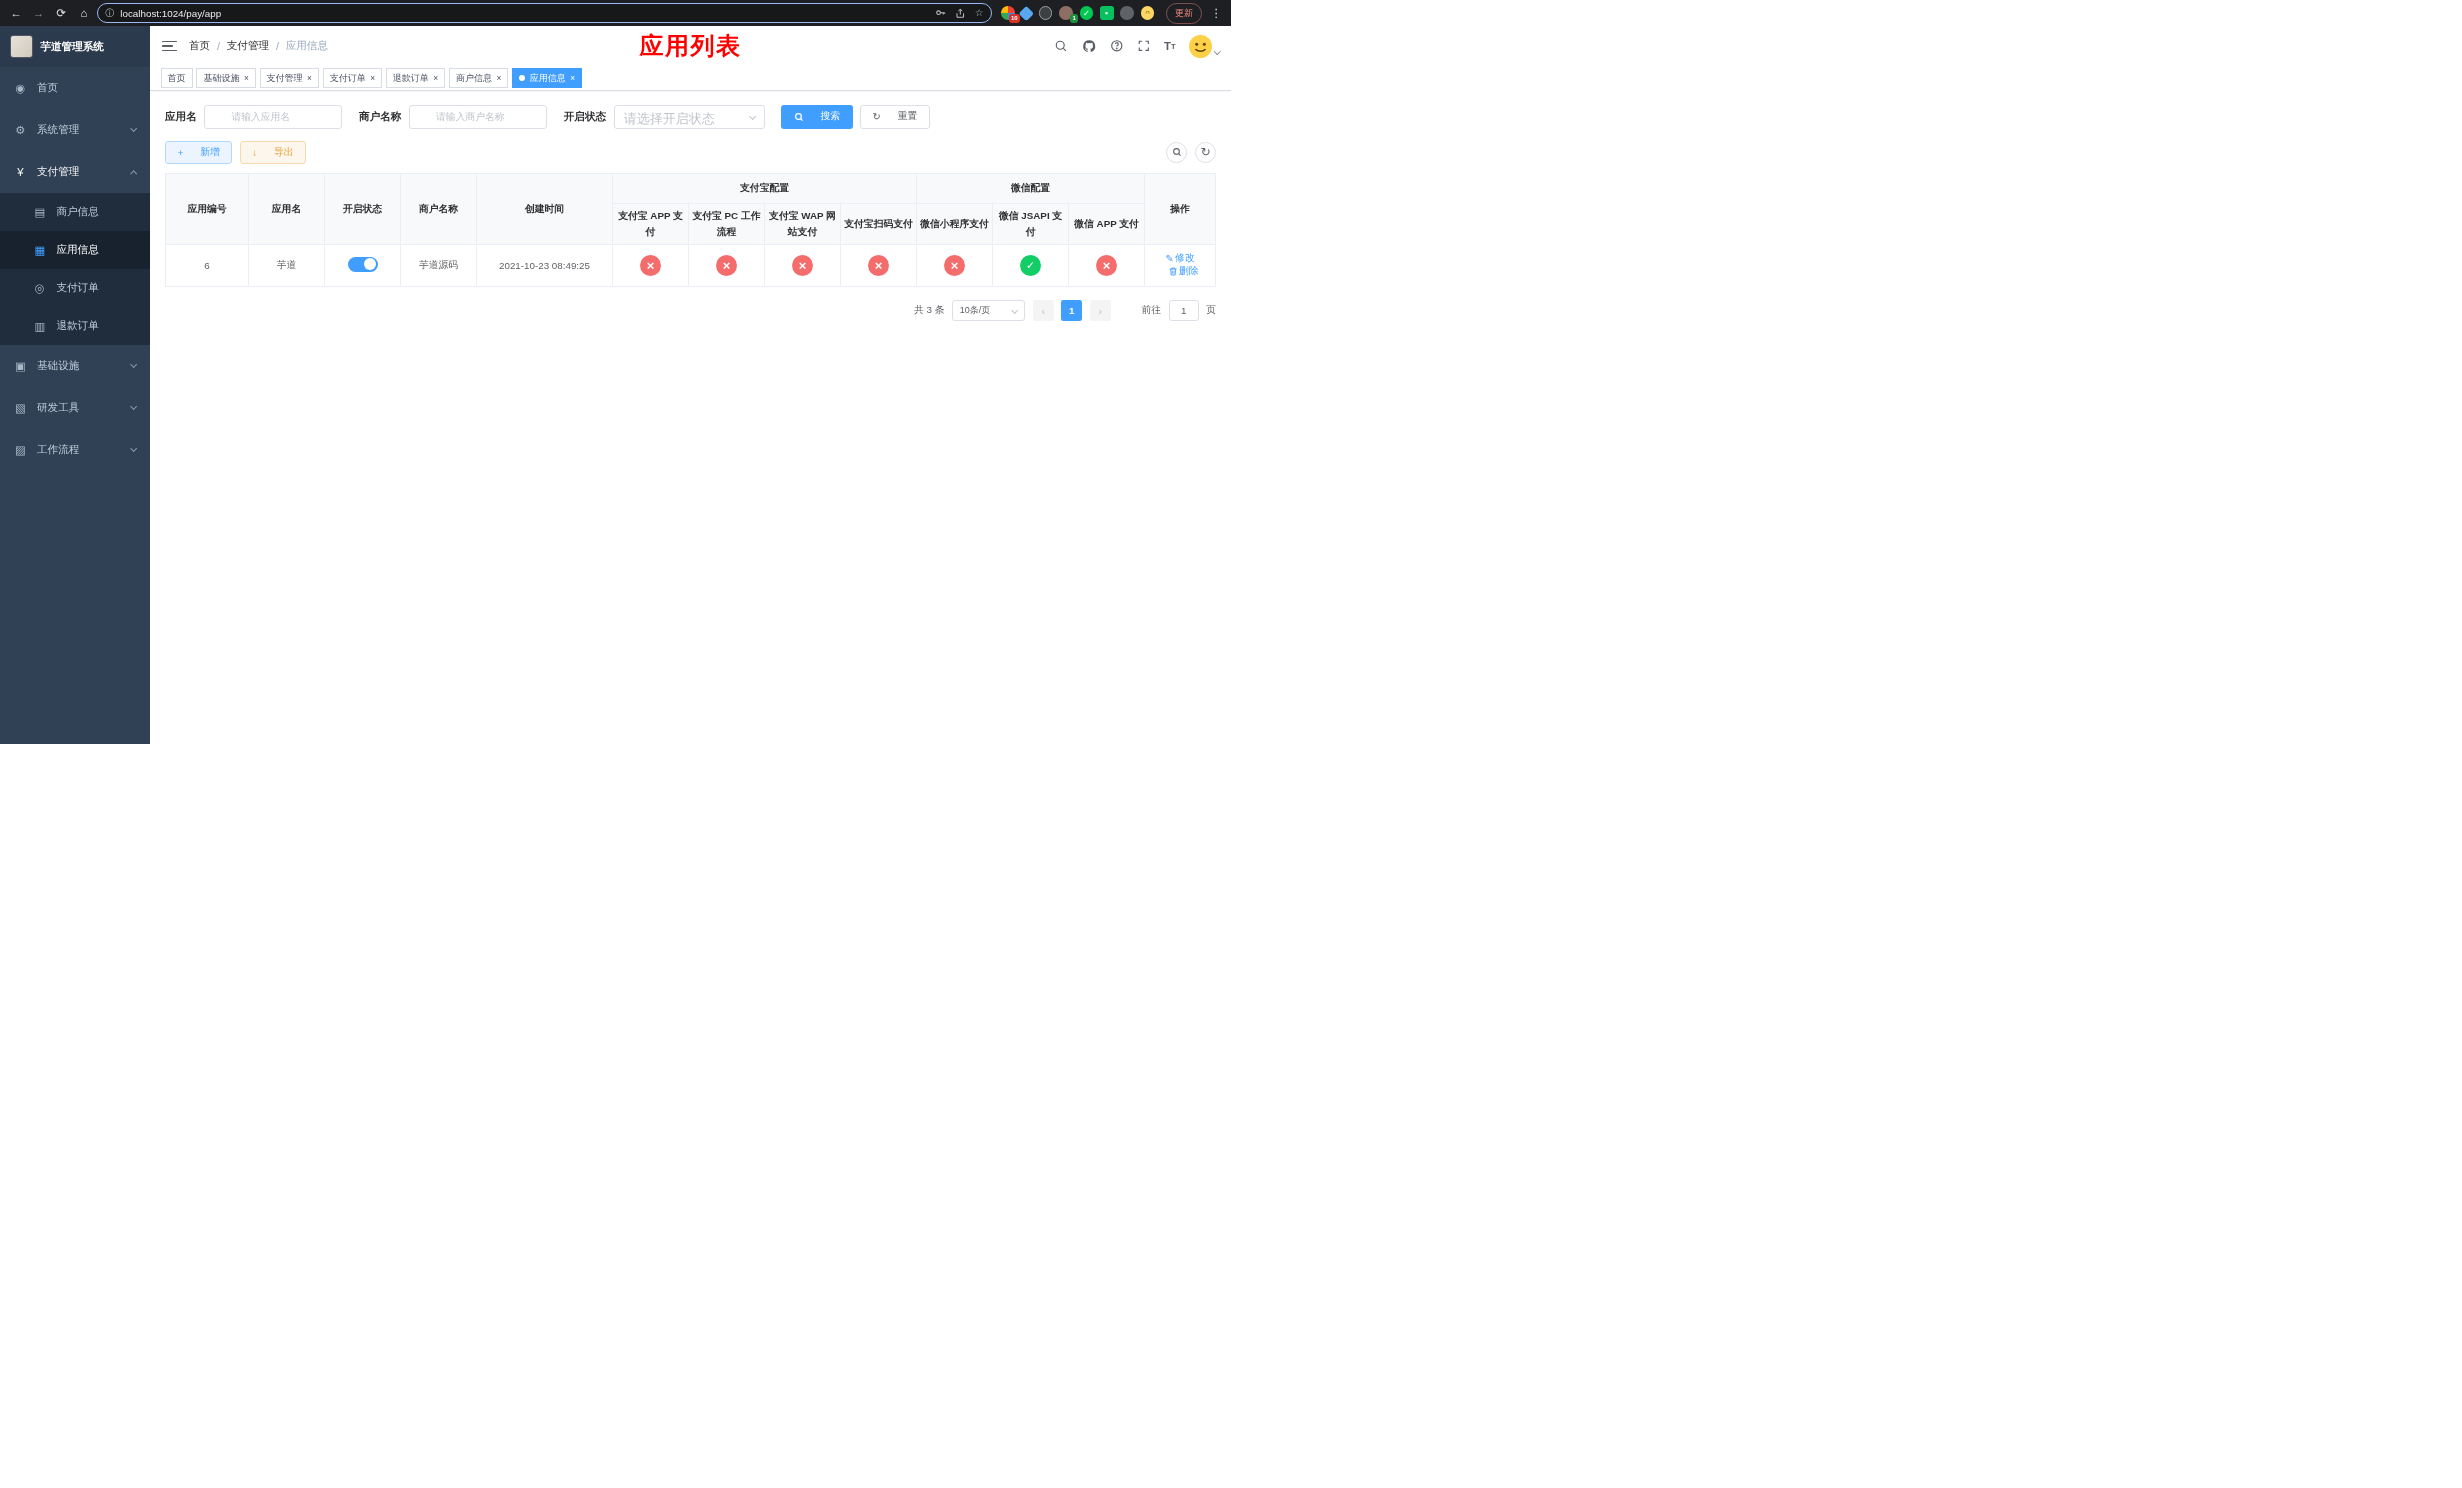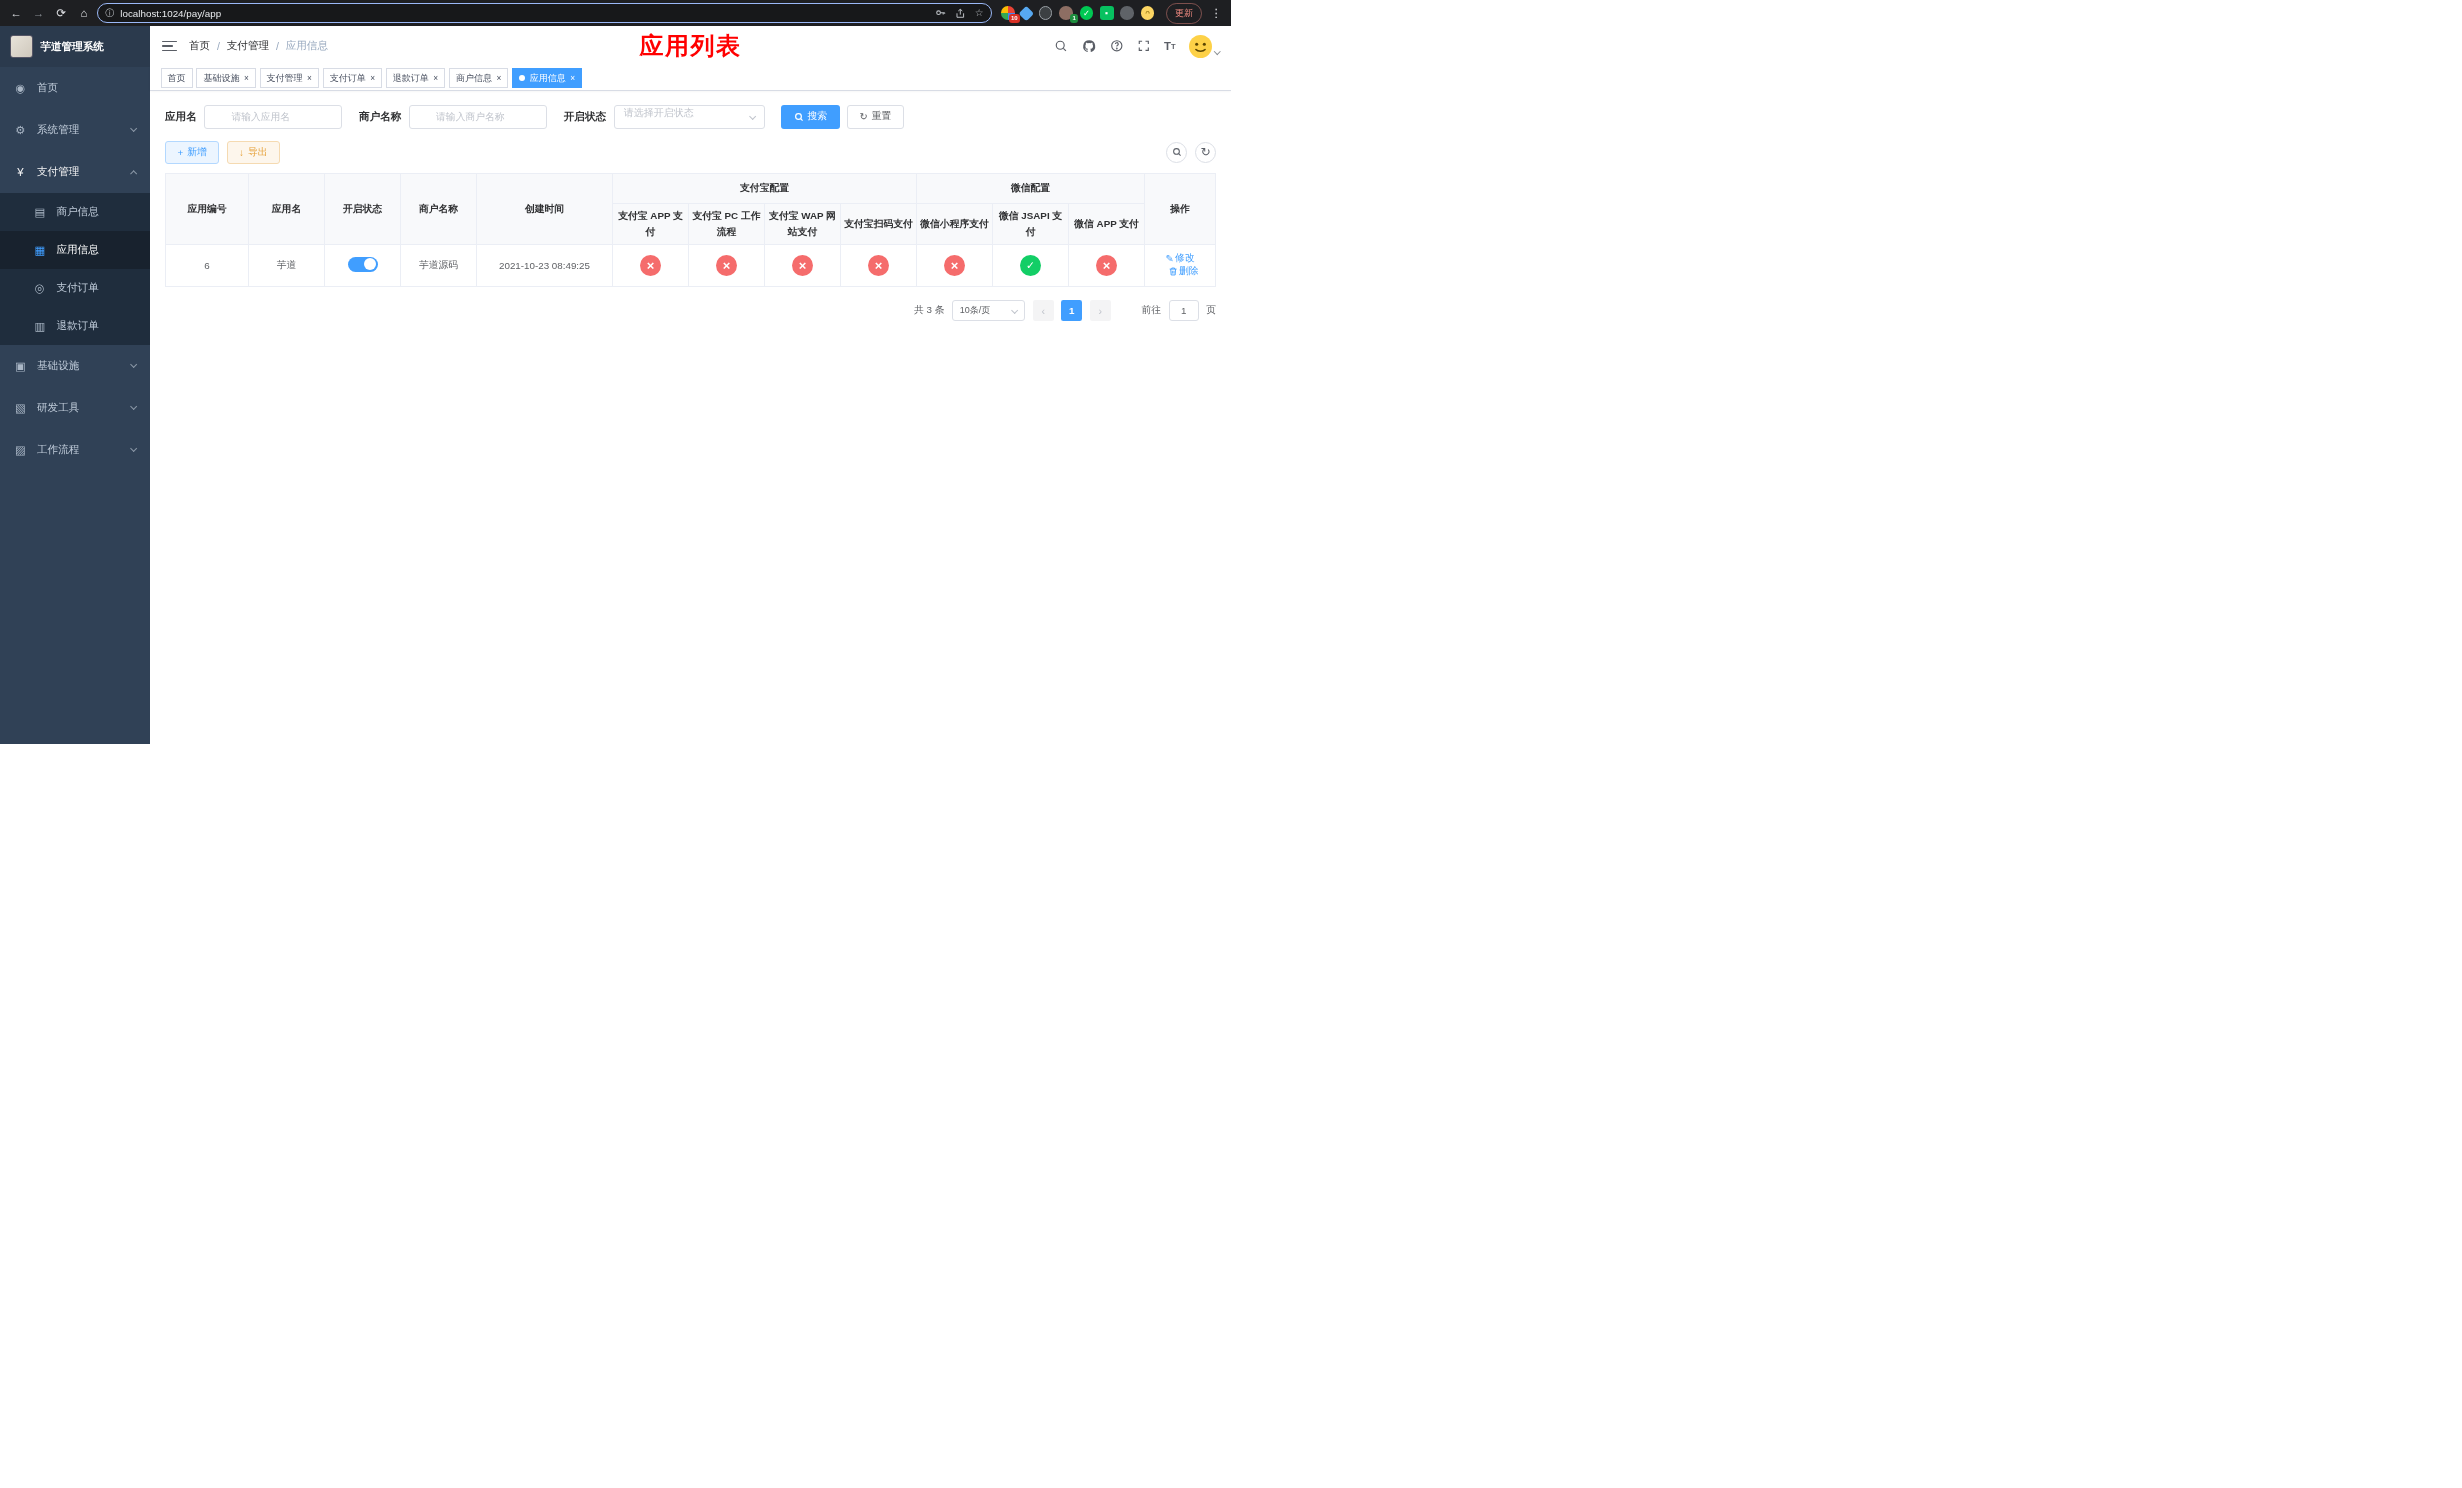--- a/index.html
+++ b/index.html
@@ -86,26 +86,26 @@
   
   .content { padding:12px 15px; flex:1; overflow:hidden; }
 
   .filter-row { display:flex; align-items:center; margin:1.5px 0 12px; }
   .f-label { font-size:10.6px; color:#303133; font-weight:700; margin-right:7.6px; white-space:nowrap; }
   .gap { width:16.7px; flex-shrink:0; }
   .f-input { width:138px; height:24px; border:0.8px solid #dcdfe6; border-radius:3px; padding:0 26px;
              font-size:9.8px; color:#606266; outline:none; font-family:inherit; }
   .f-input::placeholder { color:#c0c4cc; }
   .f-select { position:relative; width:151px; height:24px; border:0.8px solid #dcdfe6; border-radius:3px;
-              display:flex; align-items:flex-start; padding:0 19.7px 0 9px; font-size:10px; color:#c0c4cc;
+              display:flex; align-items:flex-end; padding:0 19.7px 0 9px; font-size:13px; color:#c0c4cc;
               cursor:pointer; background:#fff; }
   .sel-caret { position:absolute; right:8.3px; top:8.3px; width:5.3px; height:5.3px; border-right:1.1px solid #c0c4cc;
                border-bottom:1.1px solid #c0c4cc; transform:rotate(45deg); }
 
-  .btn { display:inline-flex; align-items:center; gap:4px; height:24px; padding:0 11.4px; border-radius:3px;
+  .btn { display:inline-flex; align-items:center; gap:17px; height:24px; padding:0 11.4px; border-radius:3px;
          font-size:9.8px; cursor:pointer; border:0.8px solid transparent; white-space:nowrap; font-family:inherit; }
   .btn-primary { background:var(--primary); color:#fff; margin-left:16.7px; }
   .btn-default { background:#fff; border-color:#dcdfe6; color:#606266; margin-left:7.6px; }
   .btn-plain-primary { background:#ecf5ff; border-color:#b3d8ff; color:var(--primary); height:23px; }
   .btn-plain-warning { background:#fdf6ec; border-color:#f5dab1; color:var(--warning); height:23px; }
   .btn .bic { font-size:9.8px; display:flex; align-items:center; }
 
   .toolbar { display:flex; align-items:center; gap:7.6px; margin-bottom:9px; }
   .toolbar-right { margin-left:auto; display:flex; gap:7.6px; }
   .circle-btn { width:21px; height:21px; border-radius:50%; border:0.8px solid #dcdfe6; background:#fff;

